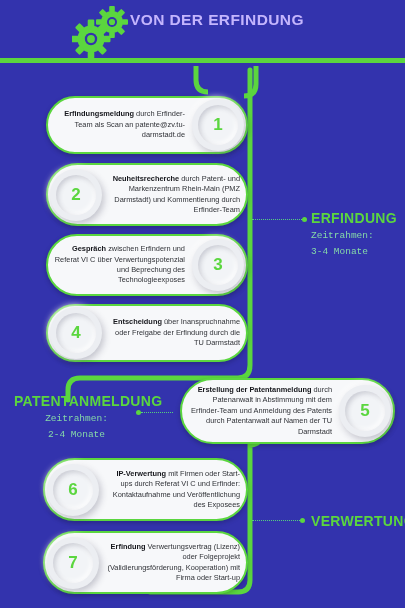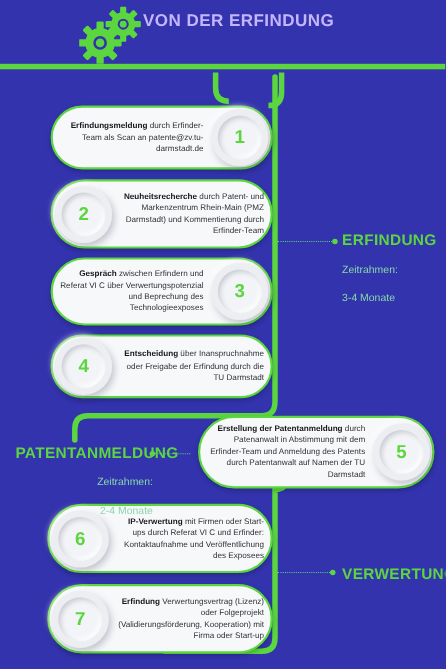--- a/index.html
+++ b/index.html
@@ -78,21 +78,21 @@
   .badge-right { margin-right:2px; margin-left:1px; }
 
   
   .side-label { position:absolute; }
   .side-title {
     color:#5bd63f; font-weight:bold; font-size:14px;
     letter-spacing:0.3px; white-space:nowrap;
   }
   .side-sub {
     color:#86d9a8; font-size:9.5px; line-height:13px;
-    white-space:nowrap; margin-top:13px;
+    white-space:nowrap; margin-top:3px;font-family:Liberation Mono, monospace;
   }
   .label-right { text-align:left; }
   .label-left  { text-align:center; }
 
   .dot-conn { position:absolute; display:flex; align-items:center; }
   .dot-line {
     height:0; border-top:1.4px dotted #55cf7e; width:50px;
   }
   .dot-end {
     width:5px; height:5px; border-radius:50%; background:#5bd63f;
@@ -234,21 +234,21 @@
   <div class="side-label label-right" style="left:311px; top:210px;">
     <div class="side-title">ERFINDUNG</div>
     <div class="side-sub">Zeitrahmen:</div>
     <div class="side-sub">3-4 Monate</div>
   </div>
 
   <div class="dot-conn" style="left:136px; top:410px;">
     <div class="dot-end"></div>
     <div class="dot-line" style="width:32px;"></div>
   </div>
-  <div class="side-label label-left" style="left:14px; top:403px; width:125px;text-align:right;">
+  <div class="side-label label-left" style="left:14px; top:393px; width:125px;">
     <div class="side-title">PATENTANMELDUNG</div>
     <div class="side-sub">Zeitrahmen:</div>
     <div class="side-sub">2-4 Monate</div>
   </div>
 
   <div class="dot-conn" style="left:252px; top:518px;">
     <div class="dot-line" style="width:48px;"></div>
     <div class="dot-end"></div>
   </div>
   <div class="side-label label-right" style="left:311px; top:513px;">

